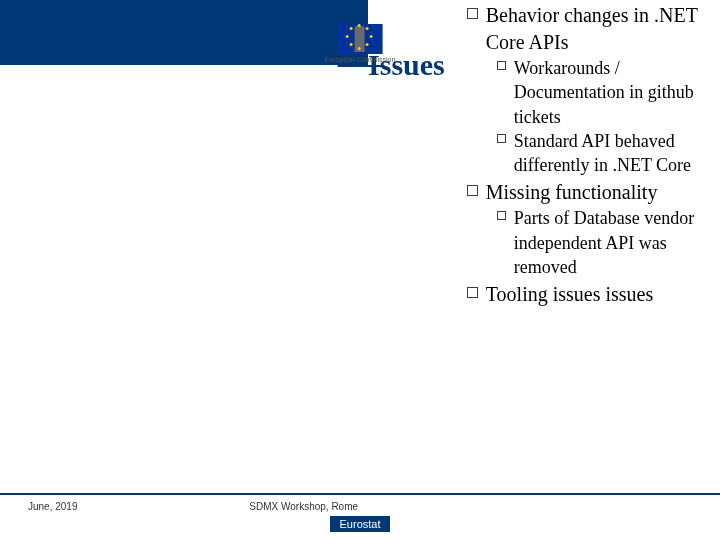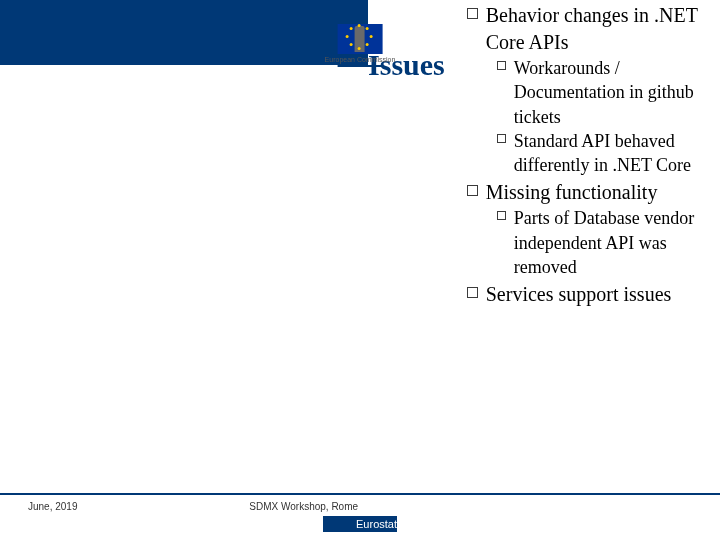--- a/index.html
+++ b/index.html
@@ -17,21 +17,21 @@
   .l1{display:flex;margin-top:2px}
   .l2{display:flex;margin-left:30px;font-size:18px;margin-top:0}
   .sq{display:inline-block;width:11px;height:11px;border:1.5px solid #3b3b3b;margin-right:8px;margin-top:6px;flex:0 0 auto;box-sizing:border-box}
   .sq.sm{width:9px;height:9px;margin-top:5px}
   .footer{position:absolute;left:0;right:0;bottom:0}
   .divider{height:2px;background:#003876;margin:0 0 6px}
   .foot-row{display:flex;justify-content:space-between;align-items:flex-start;padding:0 28px;font-size:10px;color:#333;font-family:Arial,sans-serif}
   .foot-left{flex:1;text-align:left}
   .foot-center{flex:1;text-align:left}
   .foot-right{flex:1}
-  .eurostat-tag{display:block;width:74px;margin:4px auto 8px;padding:2px 0;background:#003876;color:#fff;font-size:11px;text-align:right;font-family:Arial,sans-serif}
+  .eurostat-tag{display:block;width:60px;margin:4px auto 8px;padding:2px 0;background:#003876;color:#fff;font-size:11px;text-align:center;font-family:Arial,sans-serif}
 </style>
 </head>
 <body>
 
 <div class="slide">
 
   <div class="topbar"></div>
 
   <div class="logo-wrap">
     <span class="logo-flag">
@@ -73,21 +73,21 @@
       <span class="sq"></span>
       <span>Missing functionality</span>
     </div>
     <div class="l2">
       <span class="sq sm"></span>
       <span>Parts of Database vendor independent API was removed</span>
     </div>
 
     <div class="l1">
       <span class="sq"></span>
-      <span>Services support issues</span>
+      <span>Tooling issues issues</span>
     </div>
 
   </div>
 
   <div class="footer">
     <div class="divider"></div>
     <div class="foot-row">
       <div class="foot-left">June, 2019</div>
       <div class="foot-center">SDMX Workshop, Rome</div>
       <div class="foot-right"></div>

